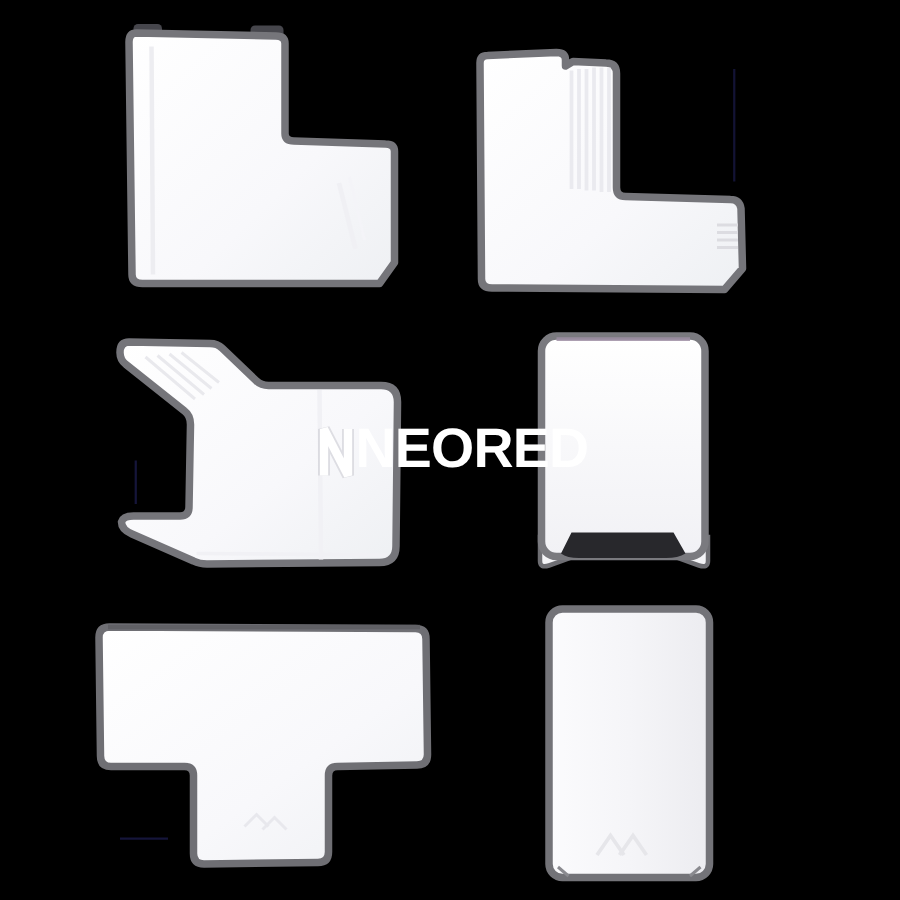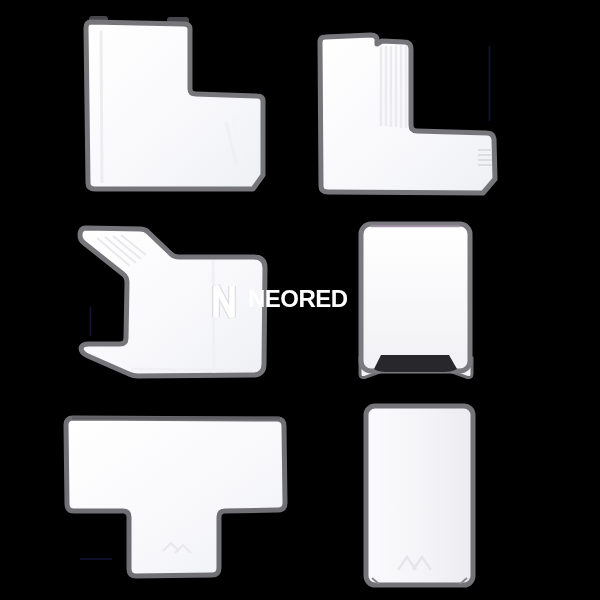--- a/index.html
+++ b/index.html
@@ -15,24 +15,24 @@
     position:absolute;
     left:212px;top:282px;
     display:flex;
     align-items:flex-start;
     pointer-events:none;
   }
   .wm-logo{margin-top:1px;}
   .wm-text{
     color:#ffffff;
     font-weight:bold;
-    font-size:24px;
+    font-size:37px;
     line-height:33px;
     letter-spacing:-0.5px;
-    margin-left:12px;
+    margin-left:1px;
     white-space:nowrap;
   }
 </style>
 </head>
 <body>
 
 <div class="stage">
 
   <svg class="photo-svg" width="600" height="600" viewBox="0 0 600 600">
     <defs>

